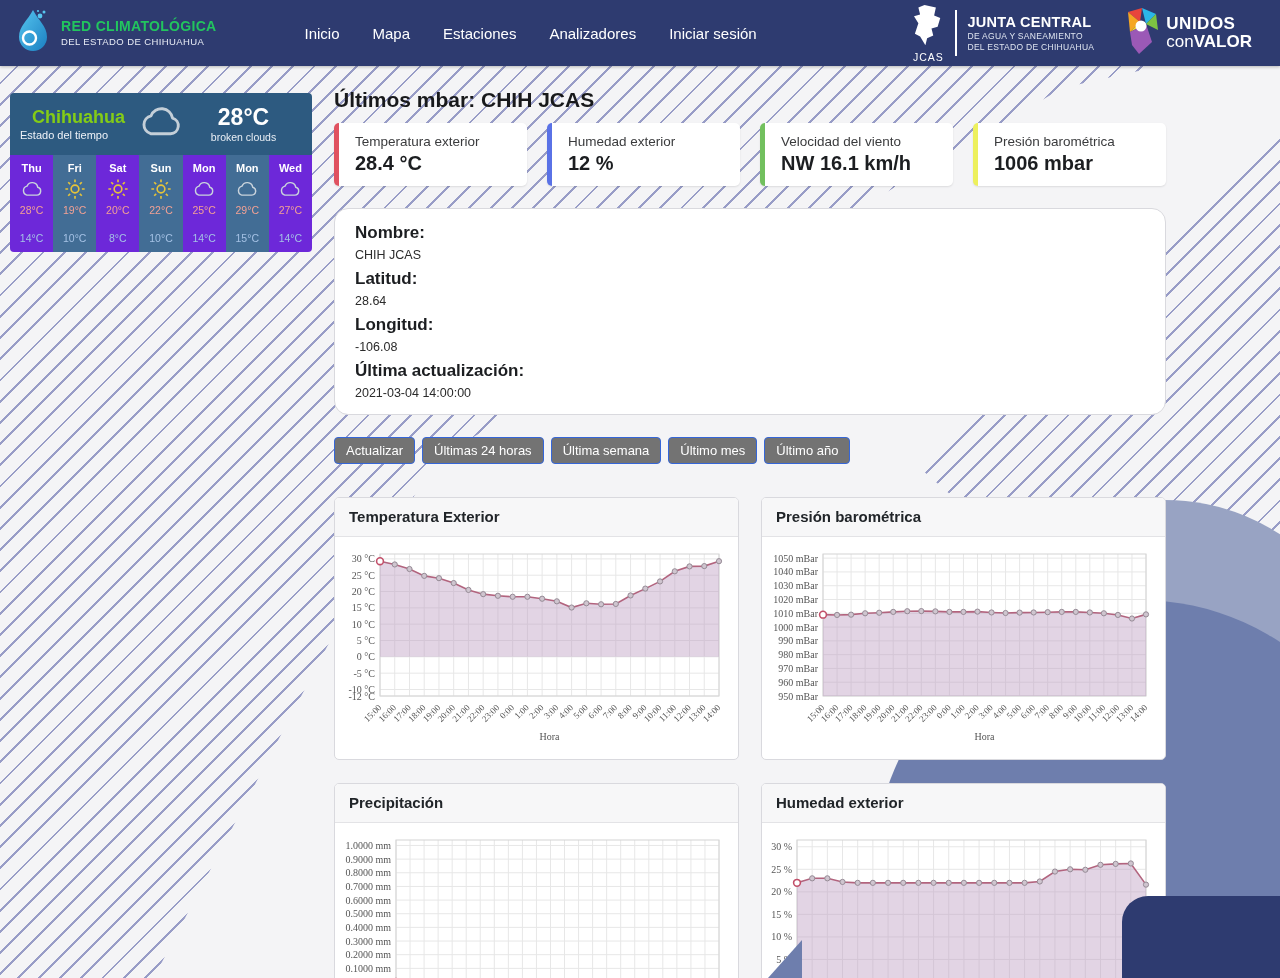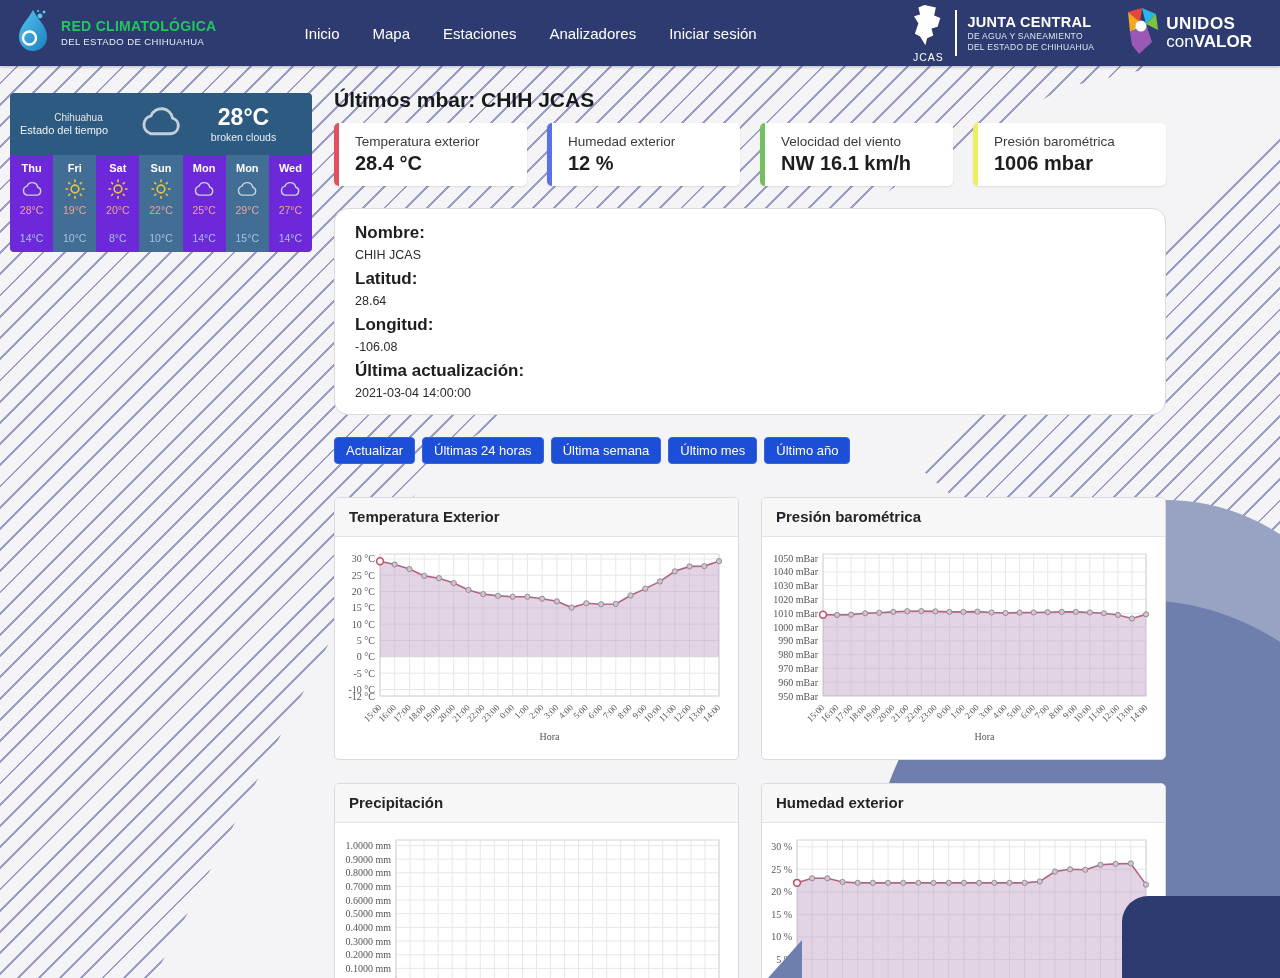--- a/index.html
+++ b/index.html
@@ -39,21 +39,21 @@
   .jcas-text .l1{color:#fff;font-weight:bold;font-size:14.5px;letter-spacing:.3px;}
   .jcas-text .l2,.jcas-text .l3{color:#dfe5f0;font-size:8.5px;letter-spacing:.3px;margin-top:1px;}
   .unidos{display:flex;align-items:center;gap:6px;}
   .unidos-text .u1{color:#fff;font-weight:bold;font-size:17px;letter-spacing:.5px;line-height:1.05;}
   .unidos-text .u2{font-size:17px;line-height:1.05;}
   .unidos-text .u2 .light{color:#fff;font-weight:300;}
   .unidos-text .u2 .bold{color:#fff;font-weight:bold;}
   
   .weather{position:absolute;left:10px;top:93px;width:302px;z-index:2;border-radius:4px;overflow:hidden;}
   .weather-top{background:#2d5a80;height:62px;display:grid;grid-template-columns:1fr auto 1fr;align-items:center;padding:0 10px;}
-  .w-city{color:#e5e5e5;font-weight:normal;font-size:10px;text-align:center;}
+  .w-city{color:#84cc16;font-weight:bold;font-size:18px;text-align:center;}
   .w-caption{color:#eef2f7;font-size:11px;text-align:left;margin-top:1px;}
   .w-temp{color:#fff;font-size:23px;font-weight:600;text-align:center;line-height:1;}
   .w-cond{color:#e8eef4;font-size:10.5px;text-align:center;margin-top:2px;}
   .forecast{display:flex;background:#6d28d9;justify-content:space-between;}
   .fday{flex:1;text-align:center;padding:7px 0 8px;}
   .fday:nth-child(even){background:#426d95;}
   .f-name{color:#fff;font-size:11px;font-weight:600;}
   .f-icon{height:24px;display:flex;align-items:center;justify-content:center;margin-top:3px;}
   .f-hi{color:#f2a194;font-size:10.5px;margin-top:3px;}
   .f-lo{color:#a5c2e5;font-size:10.5px;margin-top:16px;}
@@ -63,21 +63,21 @@
   .cards{display:flex;gap:20px;}
   .stat-card{flex:1;background:#fff;border-radius:5px;border-left:5px solid #ccc;
     box-shadow:0 1px 2px rgba(0,0,0,.10);padding:11px 16px;}
   .stat-label{font-size:13.5px;color:#3a3b3d;}
   .stat-value{font-size:20px;font-weight:600;margin-top:3px;color:#1c1e21;}
   .station{background:#fff;border:1px solid #d9d9de;border-radius:14px;margin-top:22px;padding:12px 20px 14px;}
   .st-label{font-size:17px;font-weight:700;margin-top:7px;}
   .st-label:first-child{margin-top:2px;}
   .st-value{font-size:12.5px;color:#2b2b2b;margin-top:5px;}
   .btn-row{display:flex;gap:7px;margin-top:22px;}
-  .btn{background:#1d4ed8;border:1px solid #3566d8;color:#fff;font-size:13px;
+  .btn{background:#737373;border:1px solid #3566d8;color:#fff;font-size:13px;
     padding:5px 11px;border-radius:4px;cursor:pointer;font-family:inherit;white-space:nowrap;}
   .charts{display:grid;grid-template-columns:1fr 1fr;gap:23px 22px;margin-top:33px;}
   .panel{background:#fff;border:1px solid #d9d9de;border-radius:5px;overflow:hidden;height:261px;}
   .panel-head{background:#f7f7f8;border-bottom:1px solid #e3e3e6;padding:10px 14px;}
   .panel-title{font-size:15px;font-weight:700;color:#212529;}
   .panel-body{padding:5px 4px 6px;}
   .ytick{font:10px "Liberation Serif",serif;fill:#555;text-anchor:end;}
   .xtick{font:9px "Liberation Serif",serif;fill:#555;text-anchor:end;}
   .xlabel{font:10px "Liberation Serif",serif;fill:#555;text-anchor:middle;}
 </style>

